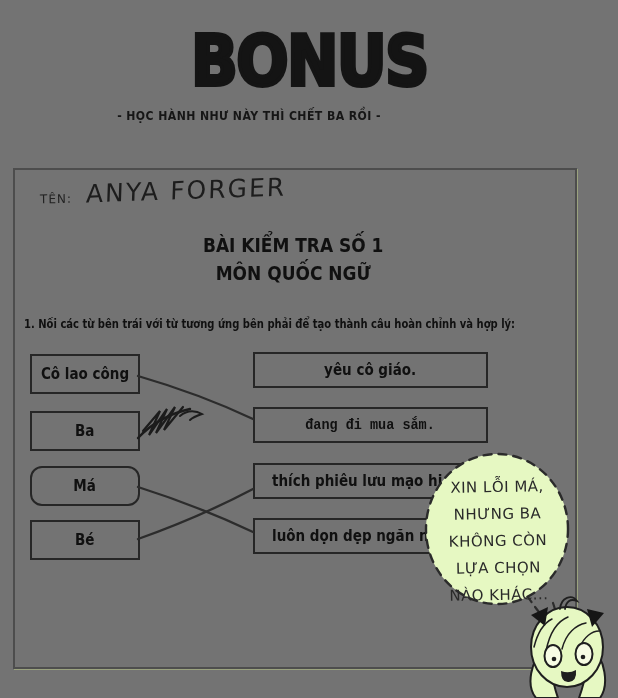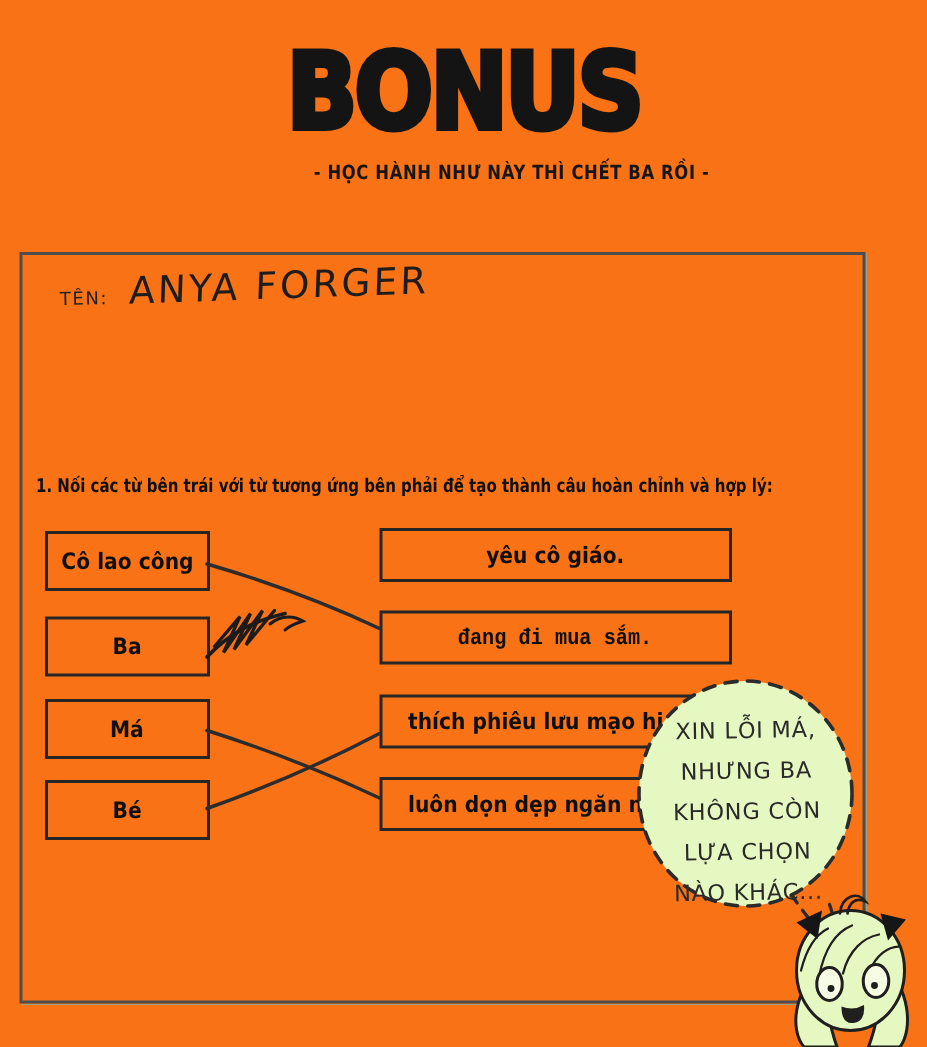--- a/index.html
+++ b/index.html
@@ -5,34 +5,34 @@
   html,body{margin:0;padding:0;}
   body{
     background:#e6f8c2;
     font-family:"DejaVu Sans","Liberation Sans",sans-serif;
     color:#1b1b1b;
     -webkit-font-smoothing:antialiased;
   }
   #stage{
     position:relative;
     width:618px;height:698px;
-    background:#f97316;
+    background:#737373;
     overflow:hidden;
   }
   
   .bonus-title{
     position:absolute;left:0;top:26px;width:618px;
     text-align:center;line-height:1;
     font-weight:bold;font-size:70px;letter-spacing:-2px;
     color:#141414;-webkit-text-stroke:4px #141414;
   }
   .bonus-title span{display:inline-block;transform:scaleX(0.88);transform-origin:center;}
   .bonus-subtitle{
     position:absolute;left:0;top:108px;width:498px;
-    text-align:right;font-weight:bold;font-size:13px;color:#161616;
+    text-align:center;font-weight:bold;font-size:13px;color:#161616;
   }
   .bonus-subtitle span{display:inline-block;transform:scaleX(0.84);transform-origin:center;letter-spacing:0.5px;}
   
   .paper{
     position:absolute;left:13px;top:168px;width:560px;height:497px;
     border:2px solid #4d4d4d;
     box-shadow:1px 1px 0 #9aa27e;
     background:transparent;
   }
   .name-label{
@@ -62,21 +62,21 @@
     display:flex;align-items:center;justify-content:center;
     font-weight:bold;color:#101010;
   }
   .mbox > span{display:inline-block;transform:scaleX(0.9);transform-origin:center;white-space:nowrap;}
   .lbox{left:30px;width:106px;height:36px;font-size:15px;}
   .rbox{left:253px;width:231px;height:32px;font-size:15px;}
   .rbox.align-left{justify-content:flex-start;padding-left:17px;}
   .rbox.align-left > span{transform-origin:left;}
   #lbox0{top:354px;}
   #lbox1{top:411px;}
-  #lbox2{top:466px;}
+  #lbox2{top:466px;border-radius:12px;}
   #lbox3{top:520px;}
   #rbox0{top:352px;}
   #rbox1{top:407px;font-family:Liberation Mono, monospace;}
   #rbox2{top:463px;}
   #rbox3{top:518px;}
   
   .overlay{
     position:absolute;left:0;top:0;width:618px;height:698px;
     pointer-events:none;
   }
@@ -97,20 +97,24 @@
   </div>
   <div class="bonus-subtitle">
     <span>- HỌC HÀNH NHƯ NÀY THÌ CHẾT BA RỒI -</span>
   </div>
 
   <div class="paper"></div>
 
   <div class="name-label">TÊN:</div>
   <div class="name-value">ANYA FORGER</div>
 
+  <div class="test-title">
+    <div><span>BÀI KIỂM TRA SỐ 1</span></div>
+    <div><span>MÔN QUỐC NGỮ</span></div>
+  </div>
 
   <div class="question">
     <span>1. Nối các từ bên trái với từ tương ứng bên phải để tạo thành câu hoàn chỉnh và hợp lý:</span>
   </div>
 
   <div class="mbox lbox" id="lbox1">
       <span>Ba</span>
     </div>
   <div class="mbox lbox" id="lbox0">
       <span>Cô lao công</span>

